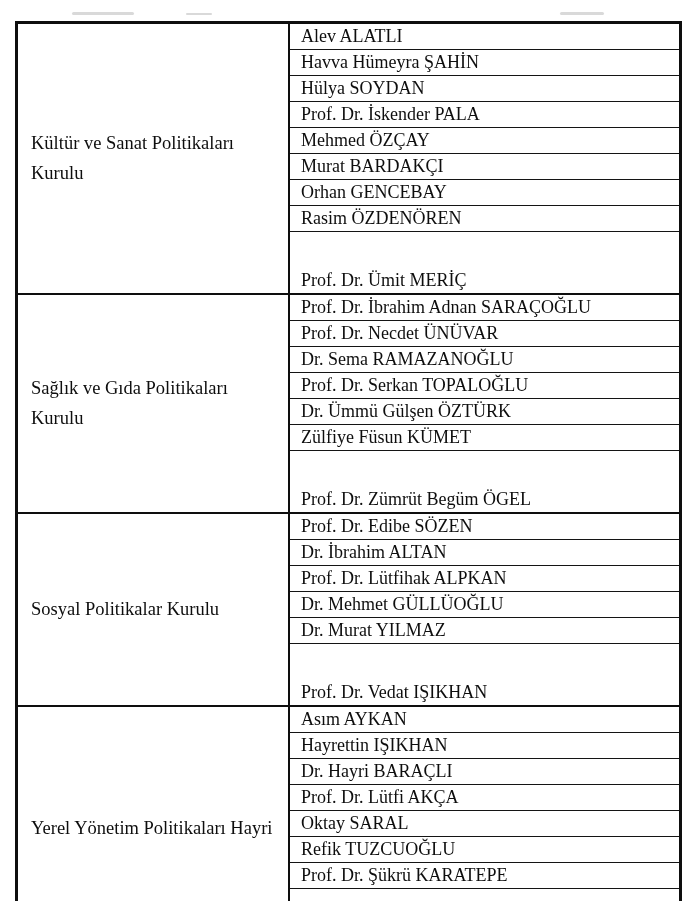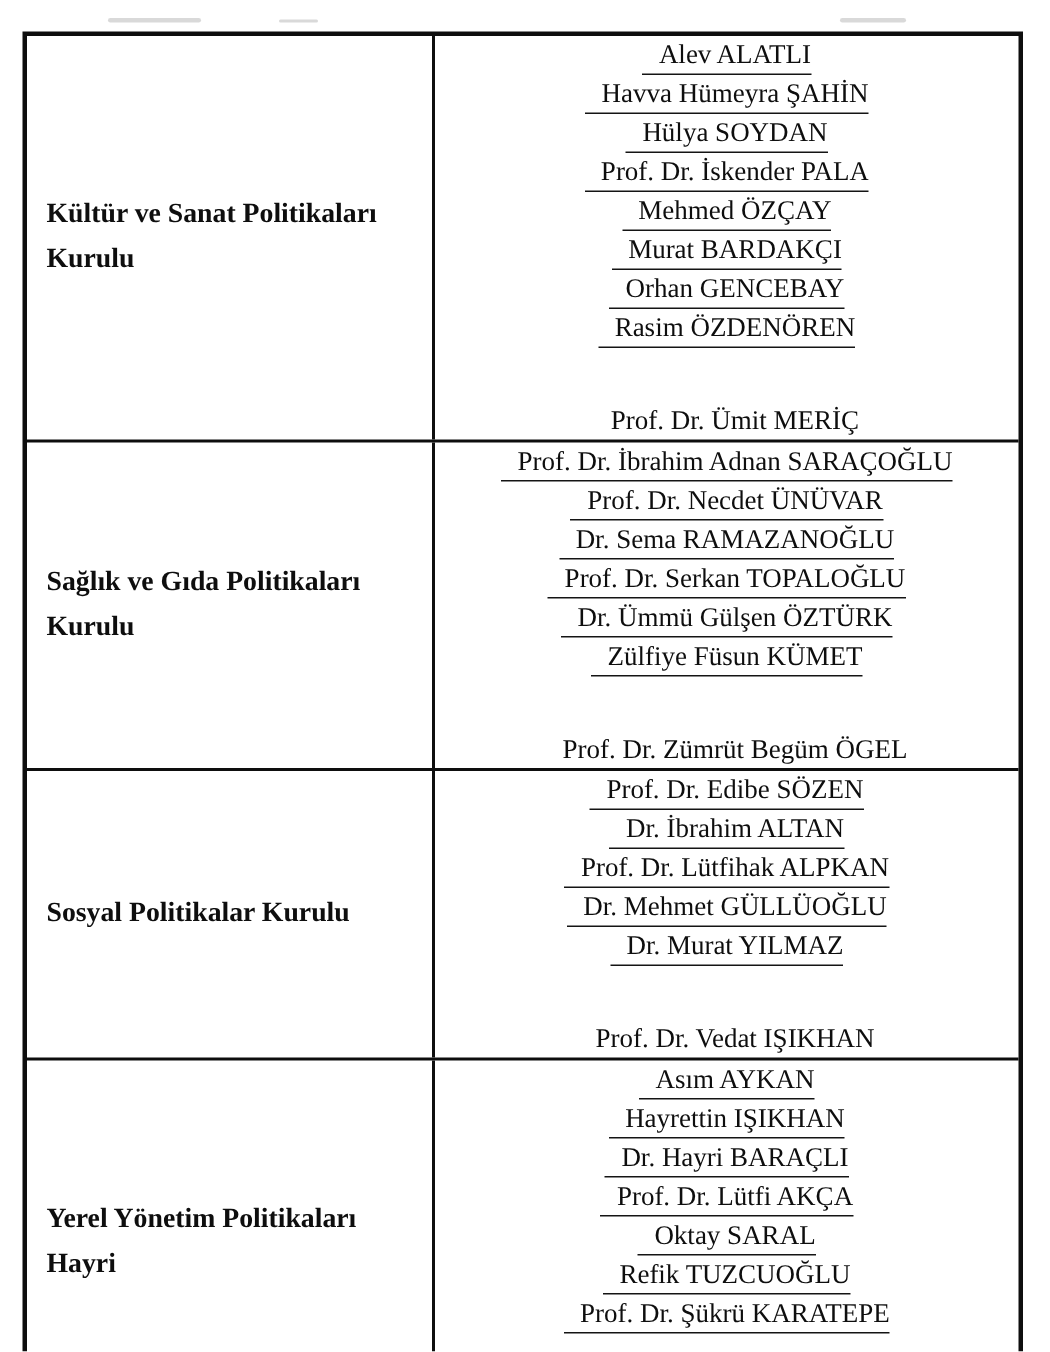--- a/index.html
+++ b/index.html
@@ -37,27 +37,25 @@
     width: 272px;
     flex: 0 0 272px;
     border-right: 2px solid #0e0e0e;
     display: flex;
     align-items: center;
     padding-left: 13px;
     padding-right: 10px;
     box-sizing: border-box;
     font-size: 18.5px;
     line-height: 1.6;
-    font-weight: bold;
   }
   .members {
     flex: 1 1 auto;
     display: flex;
     flex-direction: column;
-    align-items: center;
   }
   .member-row {
     height: 26px;
     box-sizing: border-box;
     display: flex;
     align-items: center;
     padding-left: 11px;
     border-bottom: 1.8px solid #141414;
     font-size: 18px;
     white-space: nowrap;

